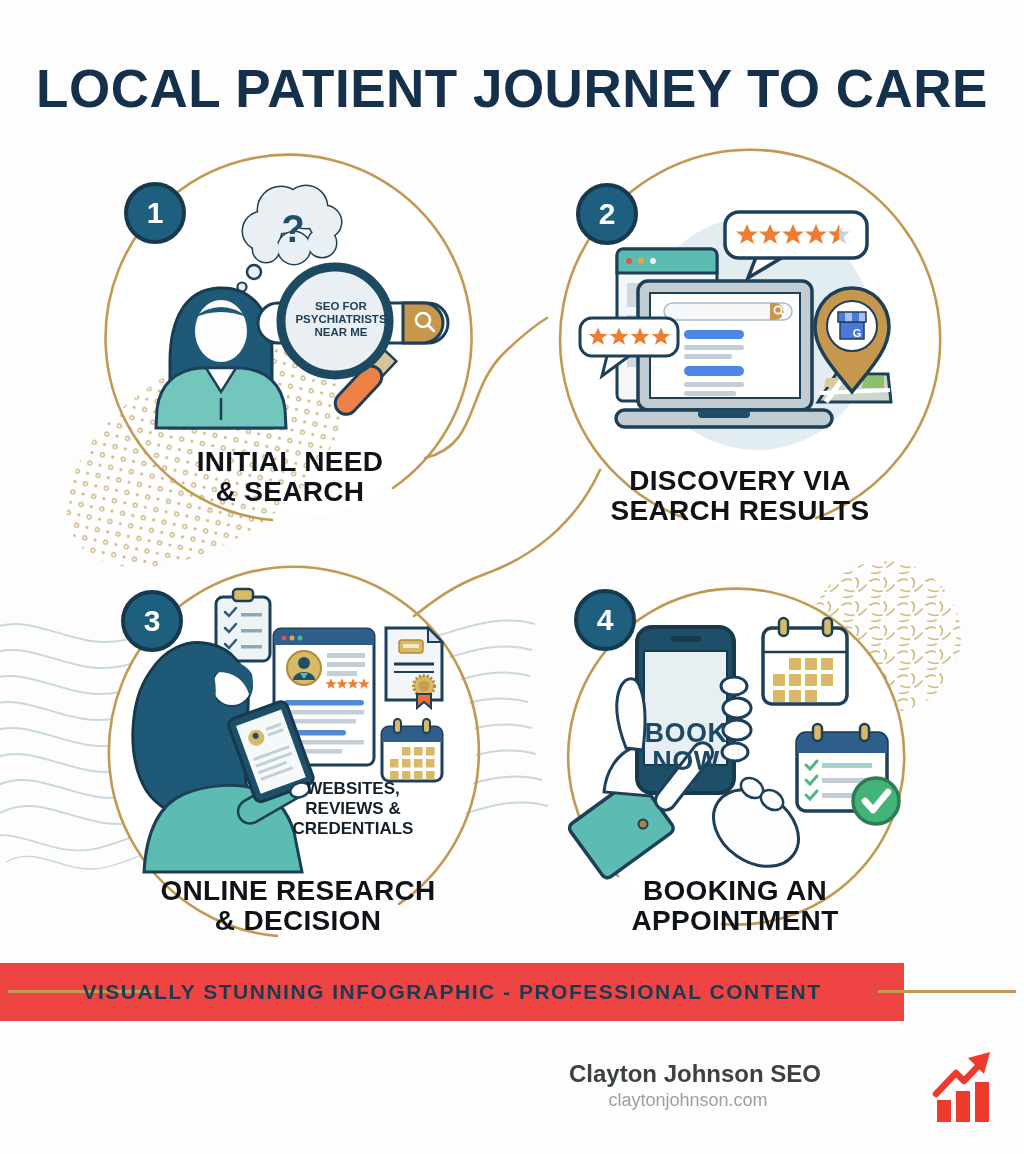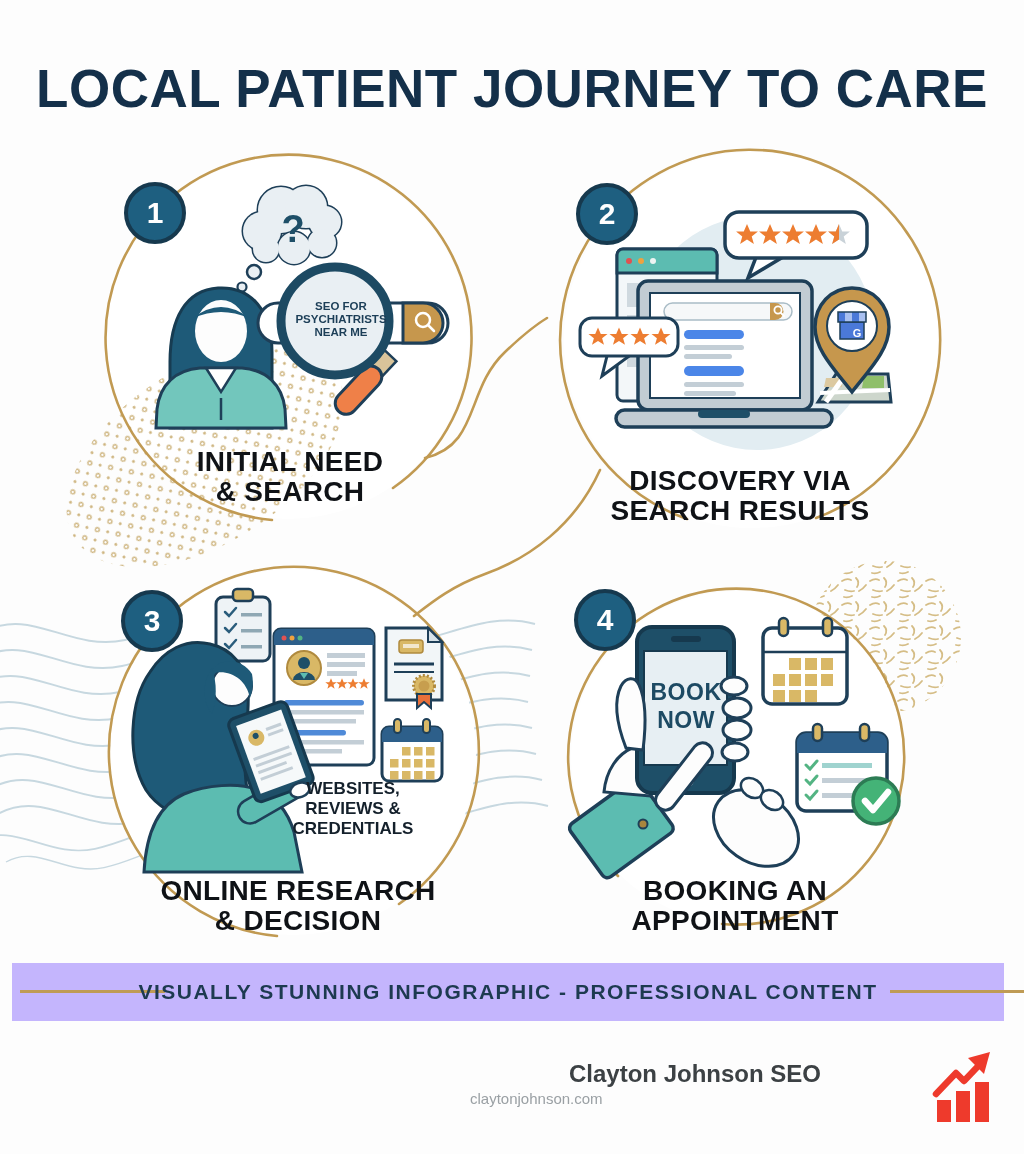--- a/index.html
+++ b/index.html
@@ -26,40 +26,40 @@
   }
   .sub-label{
     text-align:center;font-weight:bold;font-size:17px;line-height:20px;
     color:#14202b;white-space:pre-line;
   }
   .lens-text{
     text-align:center;font-weight:bold;font-size:11.5px;line-height:13px;
     color:#1c3e57;white-space:pre-line;
   }
   .phone-text{
-    text-align:center;font-weight:bold;font-size:23px;line-height:28px;
-    letter-spacing:0.5px;color:#1d4a63;white-space:pre-line;
+    text-align:center;font-weight:bold;font-size:27px;line-height:28px;
+    letter-spacing:0.5px;color:#1d4a63;white-space:pre-line;margin-top:41px;
   }
   .footer-band{
-    left:12px;top:963px;width:992px;height:58px;background:#c4b5fd;
+    left:0;top:963px;width:904px;height:58px;background:#ef4444;
   }
   .footer-text{
     position:absolute;left:0;right:0;top:17px;text-align:center;
     font-size:21px;font-weight:bold;letter-spacing:1.5px;color:#1d3a50;
   }
   .gold-line{position:absolute;top:27px;height:3px;background:#bf9b55;}
   .gold-line.left{left:8px;width:145px;}
   .gold-line.right{left:878px;width:138px;}
   .brand-name{
     right:119px;top:1060px;width:420px;text-align:center;
     font-size:24px;font-weight:bold;color:#3c4144;
   }
   .brand-site{
-    right:134px;top:1090px;width:420px;text-align:left;
-    font-size:15px;color:#9aa0a4;
+    right:126px;top:1090px;width:420px;text-align:center;
+    font-size:18px;color:#9aa0a4;
   }
 </style>
 </head>
 <body>
 
 <div id="canvas">
 
 <svg id="scene" width="1024" height="1154" viewBox="0 0 1024 1154" xmlns="http://www.w3.org/2000/svg">
   <defs>
     <polygon id="star" points="0,-9.5 2.8,-3 9.5,-3 4.1,1.2 6,7.8 0,3.9 -6,7.8 -4.1,1.2 -9.5,-3 -2.8,-3"></polygon>

